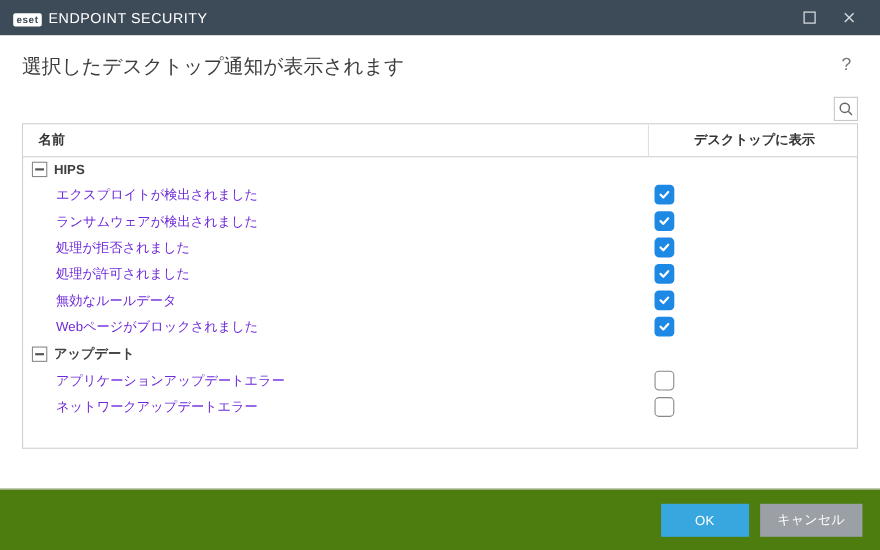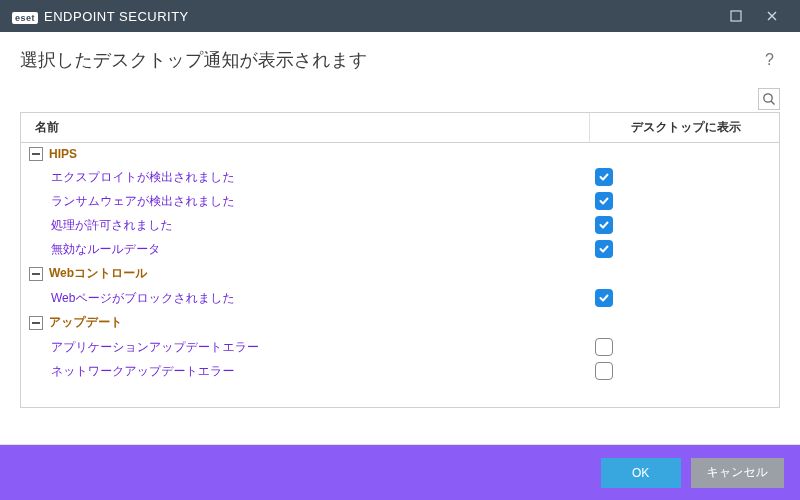--- a/index.html
+++ b/index.html
@@ -18,31 +18,31 @@
   .search-btn { width: 22px; height: 22px; border: 1px solid #c8c8c8; background: #fff; display: flex; align-items: center; justify-content: center; cursor: pointer; }
   .table { border: 1px solid #d0d0d0; border-top: none; margin-top: 2px; height: 296px; display: flex; flex-direction: column; }
   .thead { display: flex; border-top: 1px solid #d0d0d0; border-bottom: 1px solid #d0d0d0; background: #fff; }
   .th { padding: 6px 14px; font-weight: bold; color: #333; font-size: 12px; }
   .th-name { flex: 1; }
   .th-desktop { width: 190px; border-left: 1px solid #e0e0e0; padding-left: 41px; }
   .tbody { flex: 1; overflow-y: scroll; overflow-x: hidden; }
   .tbody::-webkit-scrollbar { width: 10px; }
   .tbody::-webkit-scrollbar-track { background: #f0f0f0; }
   .tbody::-webkit-scrollbar-thumb { background: #c4c4c4; border-radius: 2px; }
-  .group-row { display: flex; align-items: center; padding: 4px 8px; color: #a16207; font-weight: bold; font-size: 12px; }
+  .group-row { display: flex; align-items: center; padding: 4px 8px; color: #404040; font-weight: bold; font-size: 12px; }
   .collapse-btn { width: 14px; height: 14px; border: 1px solid #888; background: #fff; display: flex; align-items: center; justify-content: center; margin-right: 6px; cursor: pointer; }
   .collapse-btn .minus { width: 8px; height: 2px; background: #555; }
   .item-row { display: flex; align-items: center; padding: 3px 8px 3px 30px; color: #6d28d9; }
   .item-row .name { flex: 1; font-size: 12px; }
   .item-row .chk-cell { width: 180px; display: flex; justify-content: flex-start; padding-left: 4px; }
   .chk { width: 18px; height: 18px; border-radius: 4px; display: flex; align-items: center; justify-content: center; cursor: pointer; }
   .chk.on { background: #1e88e5; }
   .chk.off { background: #fff; border: 1.5px solid #888; }
   .chk.on svg { stroke: #fff; }
-  .footer { position: absolute; bottom: 0; left: 0; right: 0; height: 56px; background: #8b5cf6; border-top: 1px solid #e0e0e0; display: flex; align-items: center; justify-content: flex-end; padding: 0 16px; gap: 10px; }
+  .footer { position: absolute; bottom: 0; left: 0; right: 0; height: 56px; background: #4d7c0f; border-top: 1px solid #e0e0e0; display: flex; align-items: center; justify-content: flex-end; padding: 0 16px; gap: 10px; }
   .btn { min-width: 80px; height: 30px; border: none; font-size: 12px; cursor: pointer; padding: 0 16px; }
   .btn-primary { background: #39a7df; color: #fff; }
   .btn-secondary { background: #9aa0a6; color: #fff; }
 </style>
 </head>
 <body>
 
 <div class="titlebar">
   <div class="brand">
     <span class="brand-badge">eset</span>
@@ -101,44 +101,48 @@
           <div class="name">ランサムウェアが検出されました</div>
           <div class="chk-cell">
             <div class="chk on">
               <svg width="12" height="12" viewBox="0 0 12 12">
                 <path d="M2.5 6 L5 8.5 L9.5 3.5" fill="none" stroke-width="2" stroke-linecap="round" stroke-linejoin="round"></path>
               </svg>
             </div>
           </div>
         </div>
         <div class="item-row">
+          <div class="name">処理が拒否されました</div>
+          <div class="chk-cell">
+            <div class="chk on">
+              <svg width="12" height="12" viewBox="0 0 12 12">
+                <path d="M2.5 6 L5 8.5 L9.5 3.5" fill="none" stroke-width="2" stroke-linecap="round" stroke-linejoin="round"></path>
+              </svg>
+            </div>
+          </div>
+        </div>
+        <div class="item-row">
           <div class="name">処理が許可されました</div>
           <div class="chk-cell">
             <div class="chk on">
               <svg width="12" height="12" viewBox="0 0 12 12">
                 <path d="M2.5 6 L5 8.5 L9.5 3.5" fill="none" stroke-width="2" stroke-linecap="round" stroke-linejoin="round"></path>
               </svg>
             </div>
           </div>
         </div>
         <div class="item-row">
           <div class="name">無効なルールデータ</div>
           <div class="chk-cell">
             <div class="chk on">
               <svg width="12" height="12" viewBox="0 0 12 12">
                 <path d="M2.5 6 L5 8.5 L9.5 3.5" fill="none" stroke-width="2" stroke-linecap="round" stroke-linejoin="round"></path>
               </svg>
             </div>
           </div>
-        </div>
-        <div class="group-row">
-          <div class="collapse-btn">
-            <div class="minus"></div>
-          </div>
-          <span>Webコントロール</span>
         </div>
         <div class="item-row">
           <div class="name">Webページがブロックされました</div>
           <div class="chk-cell">
             <div class="chk on">
               <svg width="12" height="12" viewBox="0 0 12 12">
                 <path d="M2.5 6 L5 8.5 L9.5 3.5" fill="none" stroke-width="2" stroke-linecap="round" stroke-linejoin="round"></path>
               </svg>
             </div>
           </div>

